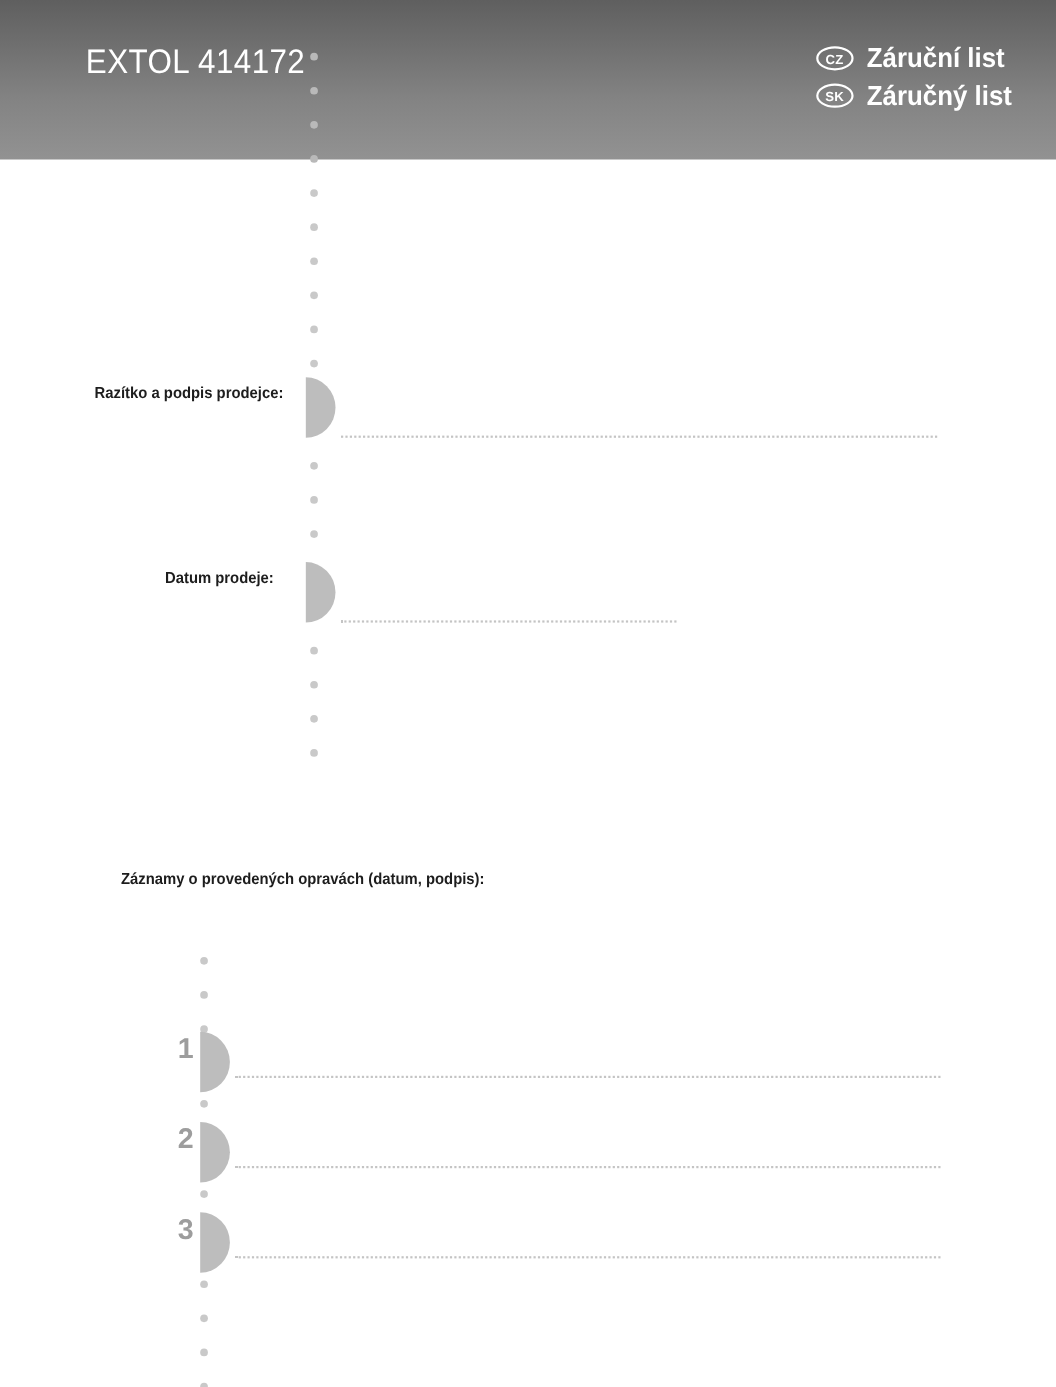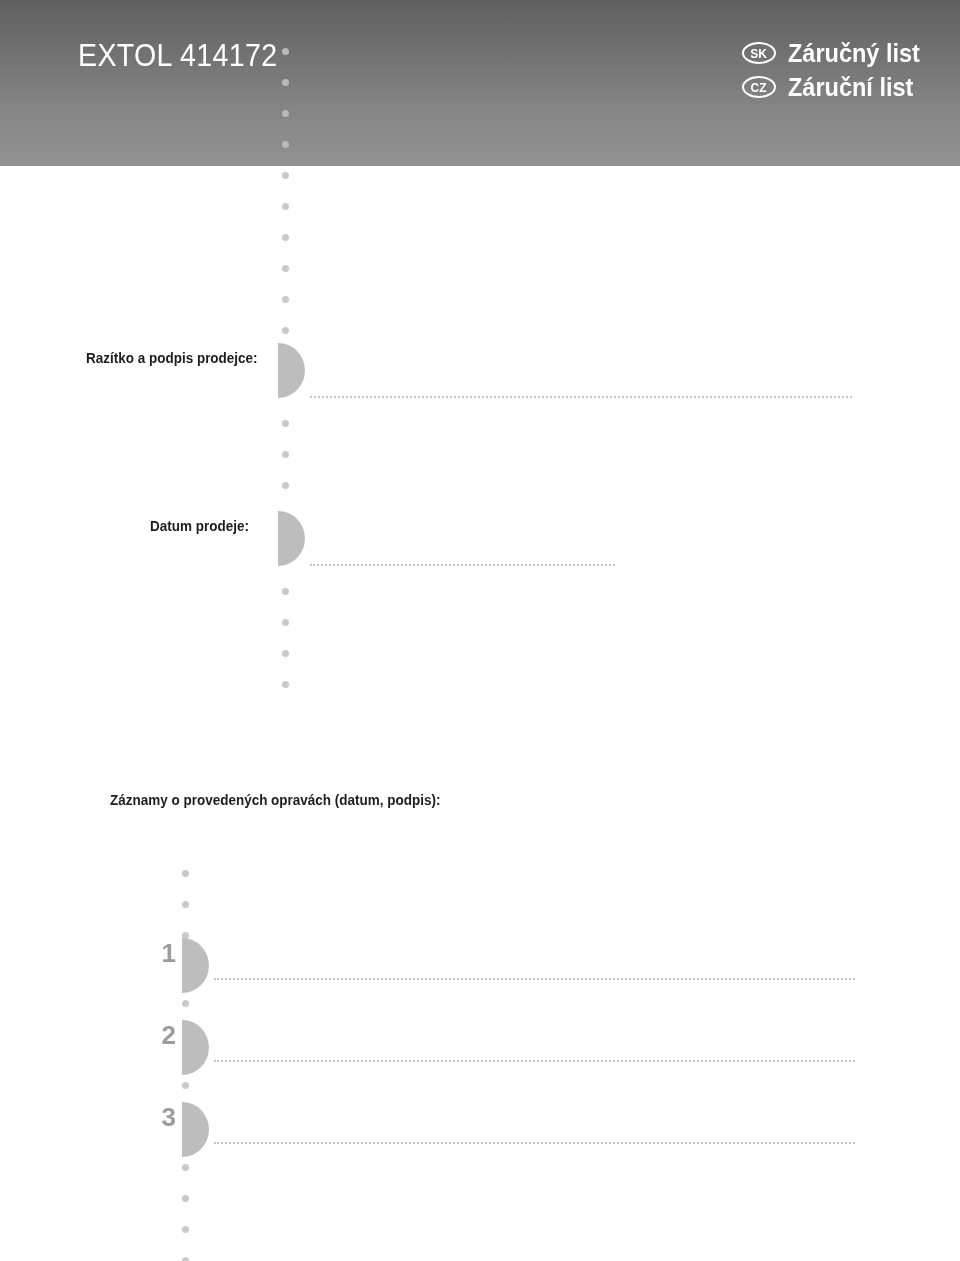--- a/index.html
+++ b/index.html
@@ -17,21 +17,21 @@
     background: #ffffff;
     overflow: hidden;
   }
 
   
   .header {
     position: absolute;
     left: 0;
     top: 0;
     width: 960px;
-    height: 166px;
+    height: 145px;
     background: linear-gradient(to bottom, #5f5f5f 0%, #6f6f6f 28%, #838383 62%, #929292 100%);
   }
   .header-title {
     position: absolute;
     left: 78px;
     top: 38px;
     font-size: 31px;
     font-weight: 400;
     color: #ffffff;
     letter-spacing: 0.4px;
@@ -137,26 +137,26 @@
 </head>
 <body>
 
 <div class="page">
 
   <div class="header">
     <div class="header-title">EXTOL 414172</div>
 
     <div class="lang-block">
       <div class="lang-row">
+        <div class="lang-badge">CZ</div>
+        <div class="lang-text">Záruční list</div>
+      </div>
+      <div class="lang-row">
         <div class="lang-badge">SK</div>
         <div class="lang-text">Záručný list</div>
-      </div>
-      <div class="lang-row">
-        <div class="lang-badge">CZ</div>
-        <div class="lang-text">Záruční list</div>
       </div>
     </div>
   </div>
 
   <div class="dot on-dark" style="left:282px; top:48px;"></div>
   <div class="dot on-dark" style="left:282px; top:79px;"></div>
   <div class="dot on-dark" style="left:282px; top:110px;"></div>
   <div class="dot on-dark" style="left:282px; top:141px;"></div>
   <div class="dot" style="left:282px; top:172px;"></div>
   <div class="dot" style="left:282px; top:203px;"></div>

